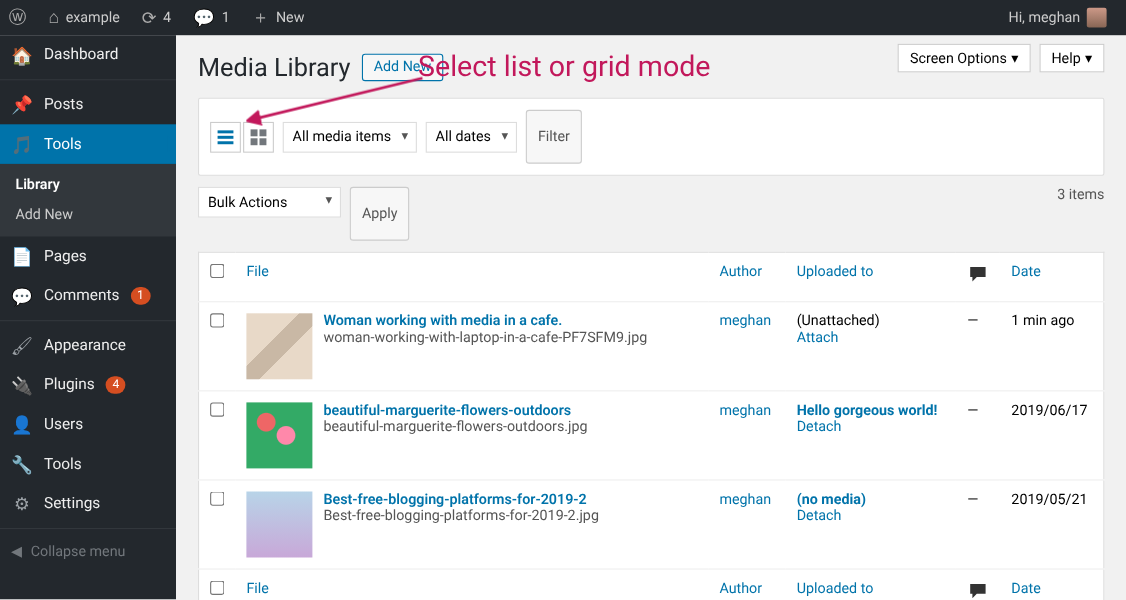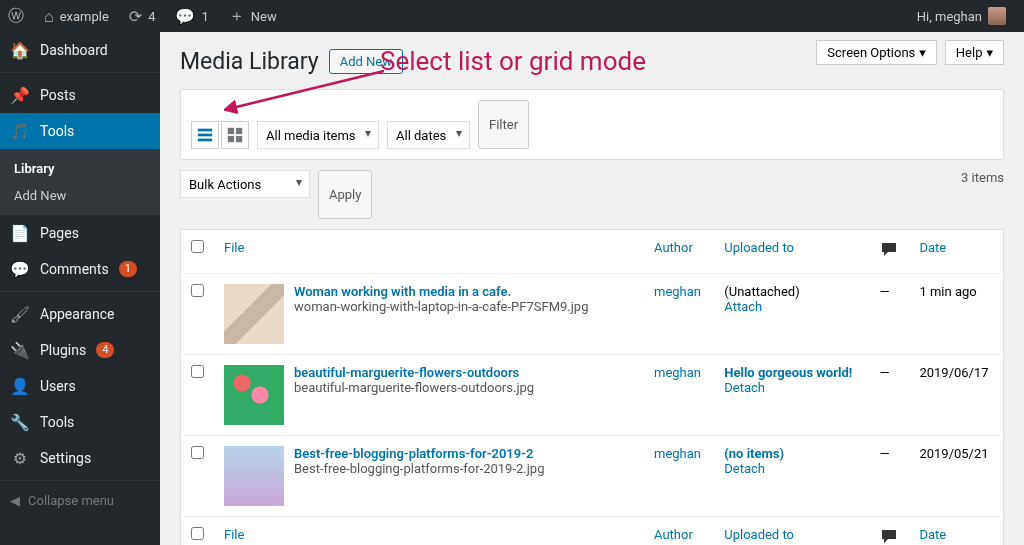--- a/index.html
+++ b/index.html
@@ -30,21 +30,21 @@
 
 .content { position:absolute; left:160px; top:32px; right:0; bottom:0; padding:10px 20px; overflow:auto; }
 .heading { display:flex; align-items:center; gap:10px; margin:6px 0 14px; }
 .heading h1 { font-size:23px; font-weight:400; color:#23282d; }
 .btn { border:1px solid #ccc; background:#f7f7f7; color:#555; padding:16px 10px; font-size:13px; cursor:pointer; border-radius:3px; }
 .btn-primary-outline { border:1px solid #0073aa; color:#0073aa; background:#f7f7f7; padding:4px 10px; font-size:13px; border-radius:3px; cursor:pointer; }
 .top-btns { position:absolute; right:20px; top:8px; display:flex; gap:8px; }
 .dropdown-btn { border:1px solid #ccc; background:#fff; padding:4px 10px; font-size:13px; cursor:pointer; display:flex; align-items:center; gap:4px; }
 
 
-.filterbar { background:#fff; border:1px solid #ddd; padding:10px; display:flex; align-items:flex-end; gap:8px; position:relative; border-radius:2px;}
+.filterbar { background:#fff; border:1px solid #ddd; padding:10px; display:flex; align-items:center; gap:8px; position:relative; border-radius:2px;}
 .view-toggle { display:flex; gap:2px; }
 .vt-btn { width:28px; height:28px; border:1px solid #ccc; background:#fff; display:flex; align-items:center; justify-content:center; cursor:pointer; }
 .vt-btn.active svg { fill:#0073aa; }
 .vt-btn svg { width:18px; height:18px; fill:#72777c; }
 select, .select-like { border:1px solid #ddd; background:#fff; padding:4px 22px 4px 8px; font-size:13px; height:28px; appearance:none; position:relative; }
 .select-wrap { position:relative; display:inline-block; }
 .select-wrap::after { content:"▾"; position:absolute; right:8px; top:5px; font-size:12px; pointer-events:none; color:#555; }
 .search { position:absolute; right:10px; top:9px; width:250px; height:30px; border:1px solid #ddd; padding:0 8px; font-size:13px; }
 
 
@@ -244,21 +244,21 @@
     <td>2019/06/17</td>
         </tr>
         <tr>
     <td><input type="checkbox" style=""></td>
     <td>
       <div class="thumb t3"></div>
       <div><a href="#" class="file-title">Best-free-blogging-platforms-for-2019-2</a></div>
       <div class="file-name">Best-free-blogging-platforms-for-2019-2.jpg</div>
     </td>
     <td><a href="#">meghan</a></td>
-    <td><a href="#"><b>(no items)</b></a><br><a href="#">Detach</a></td>
+    <td><a href="#"><b>(no media)</b></a><br><a href="#">Detach</a></td>
     <td>—</td>
     <td>2019/05/21</td>
         </tr>
       </tbody>
     <tfoot>
       <tr>
         <th class="cb-col"><input type="checkbox" style=""></th>
         <th class="file-col"><a>File</a></th>
         <th><a>Author</a></th>
         <th><a>Uploaded to</a></th>

